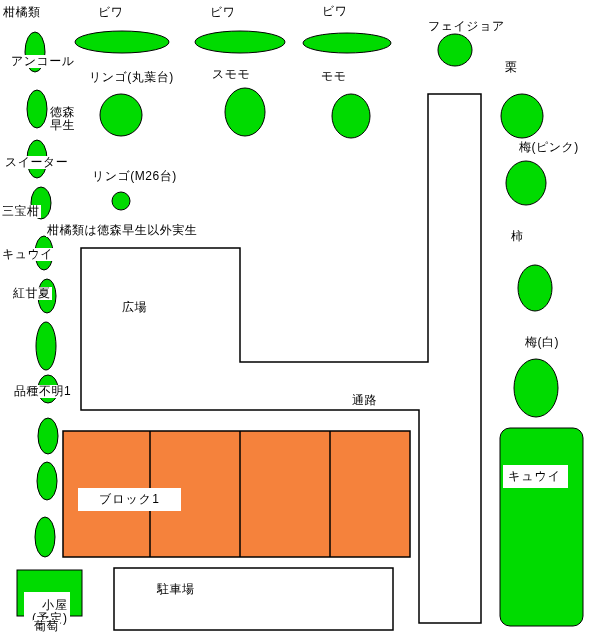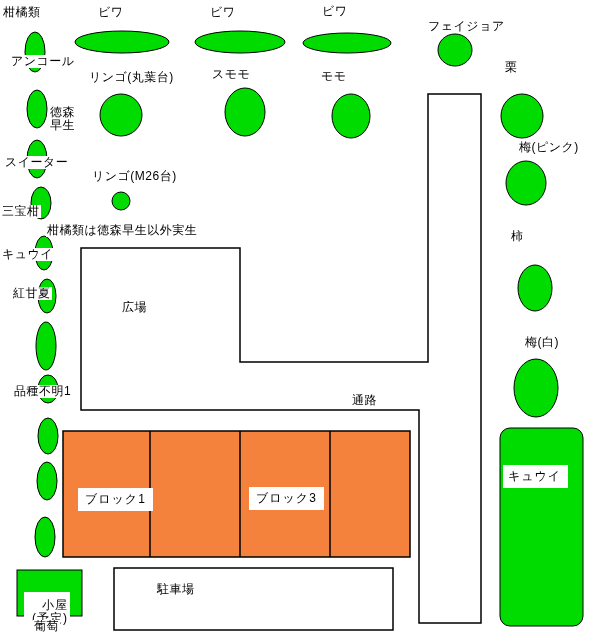--- a/index.html
+++ b/index.html
@@ -7,21 +7,21 @@
     position:relative; width:606px; height:640px; background:#fff;
     font-family:"Liberation Sans", sans-serif; overflow:hidden;text-align:right;
   }
   .stage svg { position:absolute; left:0; top:0; }
   .lbl {
     position:absolute; font-size:12px; line-height:13px; color:#000;
     white-space:pre-line; letter-spacing:0.5px; background:#fff; padding:0 1px;
   }
   .boxlbl {
     position:absolute; font-size:12px; line-height:13px; color:#000;
-    background:#fff; padding:5px 7px; letter-spacing:1px; white-space:pre-line;
+    background:#fff; padding:5px 21px; letter-spacing:1px; white-space:pre-line;
   }
   .tree   { fill:var(--tree-green,#00DB00); stroke:#000; stroke-width:1; }
   .wshape { fill:#fff; stroke:#000; stroke-width:1.5; }
   .blocks { fill:var(--block-orange,#F5823C); stroke:#000; stroke-width:1.5; }
   .divline{ stroke:#000; stroke-width:1.5; }
   .gshape { fill:var(--tree-green,#00DB00); stroke:#000; stroke-width:1; }
 </style>
 </head>
 <body>
 
@@ -90,19 +90,18 @@
   <div class="lbl" style="left:46px;top:224px">柑橘類は徳森早生以外実生</div>
   <div class="lbl" style="left:1px;top:248px">キュウイ</div>
   <div class="lbl" style="left:12px;top:287px">紅甘夏</div>
   <div class="lbl" style="left:121px;top:301px">広場</div>
   <div class="lbl" style="left:524px;top:336px">梅(白)</div>
   <div class="lbl" style="left:351px;top:394px">通路</div>
   <div class="lbl" style="left:13px;top:385px">品種不明1</div>
 
   <div class="boxlbl" style="left:503px;top:465px;width:58px;padding:5px 7px 5px 0">キュウイ</div>
   <div class="boxlbl" style="left:78px;top:488px">ブロック1</div>
-  <div class="boxlbl" style="left:249px;top:487px">ブロック3</div>
   <div class="boxlbl" style="left:24px;top:592px;width:42px;height:26px;padding:7px 2px">小屋
 (予定)</div>
   <div class="lbl" style="left:156px;top:583px">駐車場</div>
   <div class="lbl" style="left:33px;top:620px">葡萄</div>
 
 </div>
 
 </body></html>

